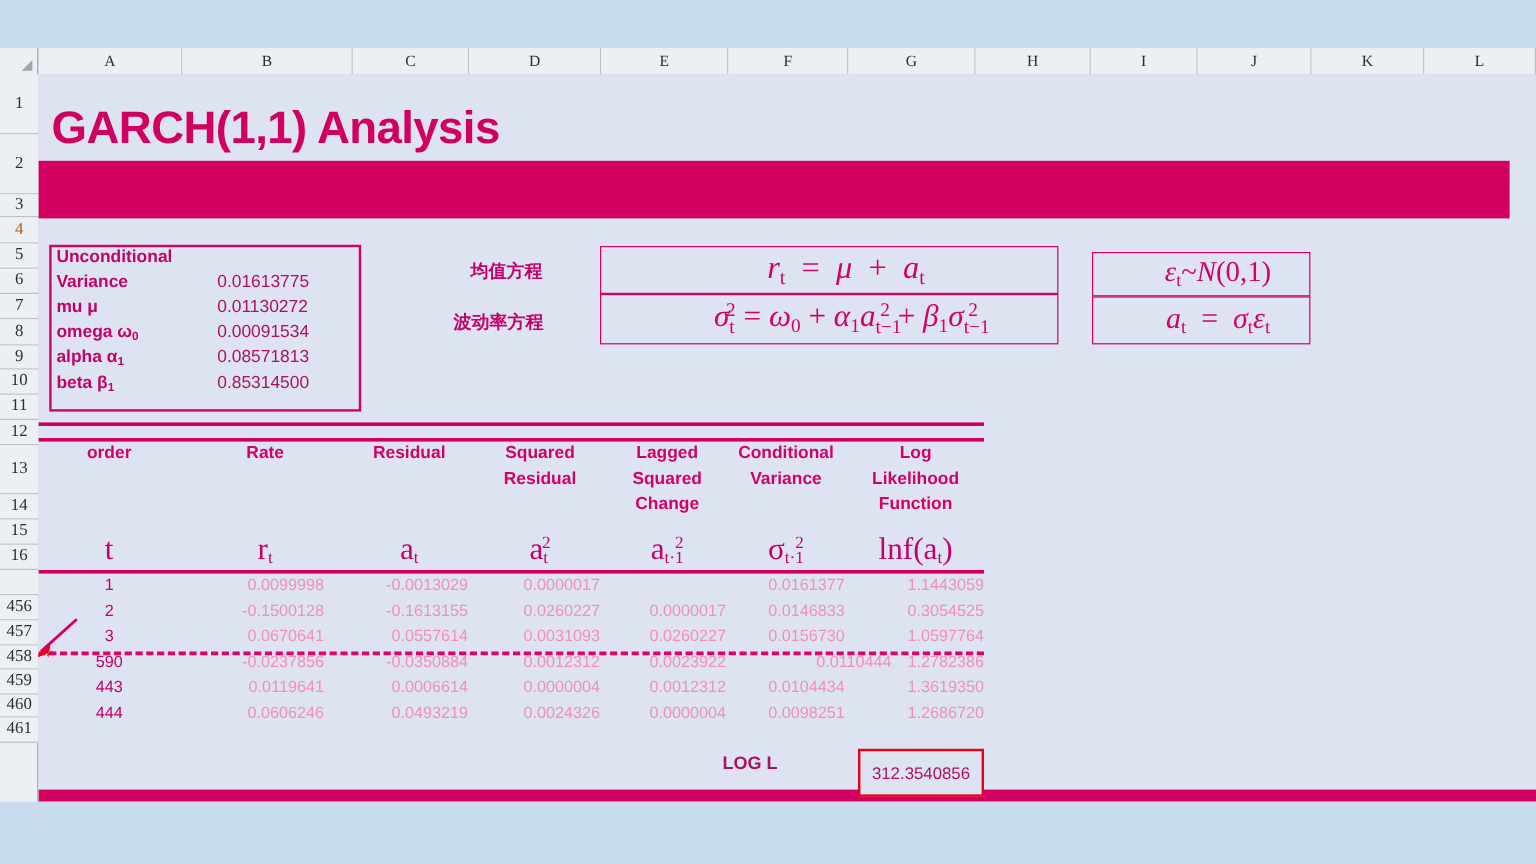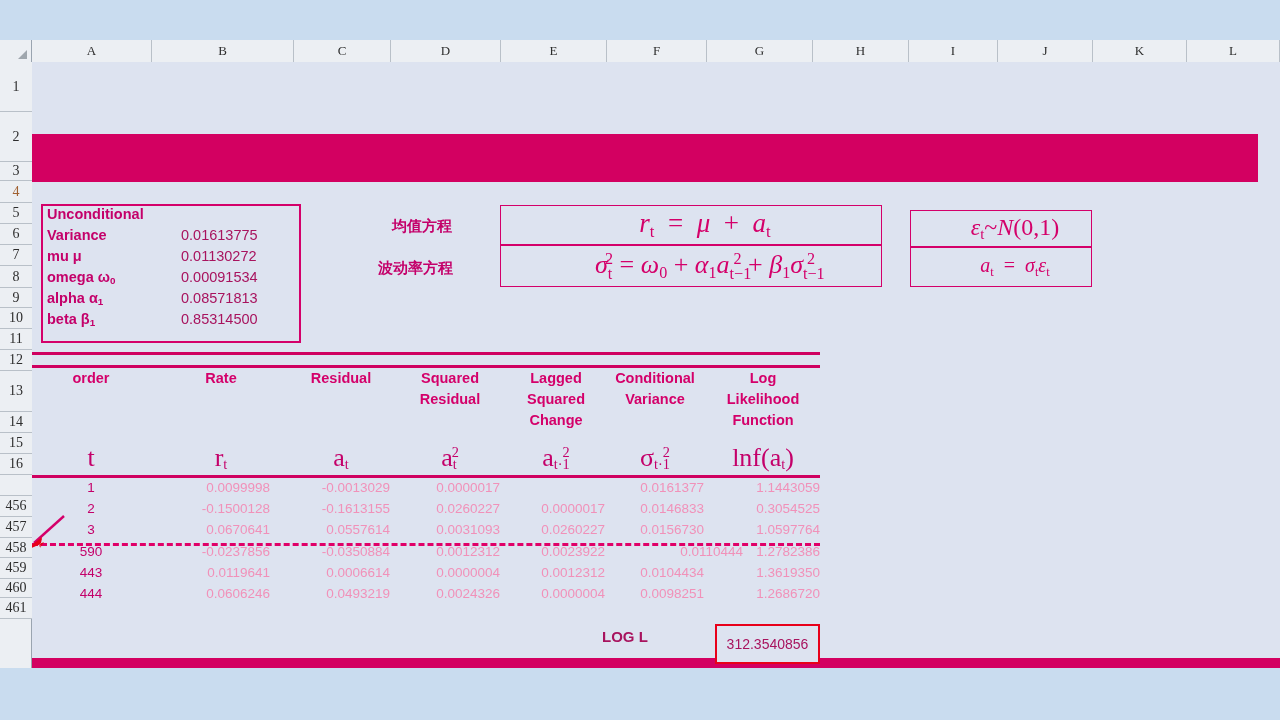--- a/index.html
+++ b/index.html
@@ -147,21 +147,21 @@
     align-items: center;
     justify-content: center;
     font-family: "Liberation Serif", serif;
     color: #d4006a;
     white-space: nowrap;
     padding-left: 28px;
   }
   .eq-mean   { left: 468px; top: 143px; width: 382px; height: 40px; font-size: 27px; }
   .eq-vol    { left: 468px; top: 183px; width: 382px; height: 42px; font-size: 26px; }
   .eq-eps    { left: 878px; top: 148px; width: 182px; height: 37px; font-size: 24px; }
-  .eq-at     { left: 878px; top: 185px; width: 182px; height: 40px; font-size: 20px; }
+  .eq-at     { left: 878px; top: 185px; width: 182px; height: 40px; font-size: 25px; }
   .eqbox i { font-style: italic; }
   .eqbox sub { font-size: 0.62em; vertical-align: -0.3em; }
   .eqbox sup { font-size: 0.62em; vertical-align: 0.55em; }
 
   
   .rule {
     position: absolute;
     left: 0px;
     width: 788px;
     height: 2.5px;
@@ -298,20 +298,21 @@
           <div class="rowcell" style="height: 19px;">460</div>
           <div class="rowcell" style="height: 21px;">461</div>
         </div>
     </div>
 
     <div class="grid">
 
       <div class="banner-top"></div>
       <div class="banner-bottom"></div>
 
+      <div class="title">GARCH(1,1) Analysis</div>
 
       <div class="parambox">
         <div class="paramrow first">
           <span class="lbl">Unconditional</span>
         </div>
         <div class="paramrow">
           <span class="lbl"> Variance</span>
           <span class="val">0.01613775</span>
         </div>
         <div class="paramrow">

